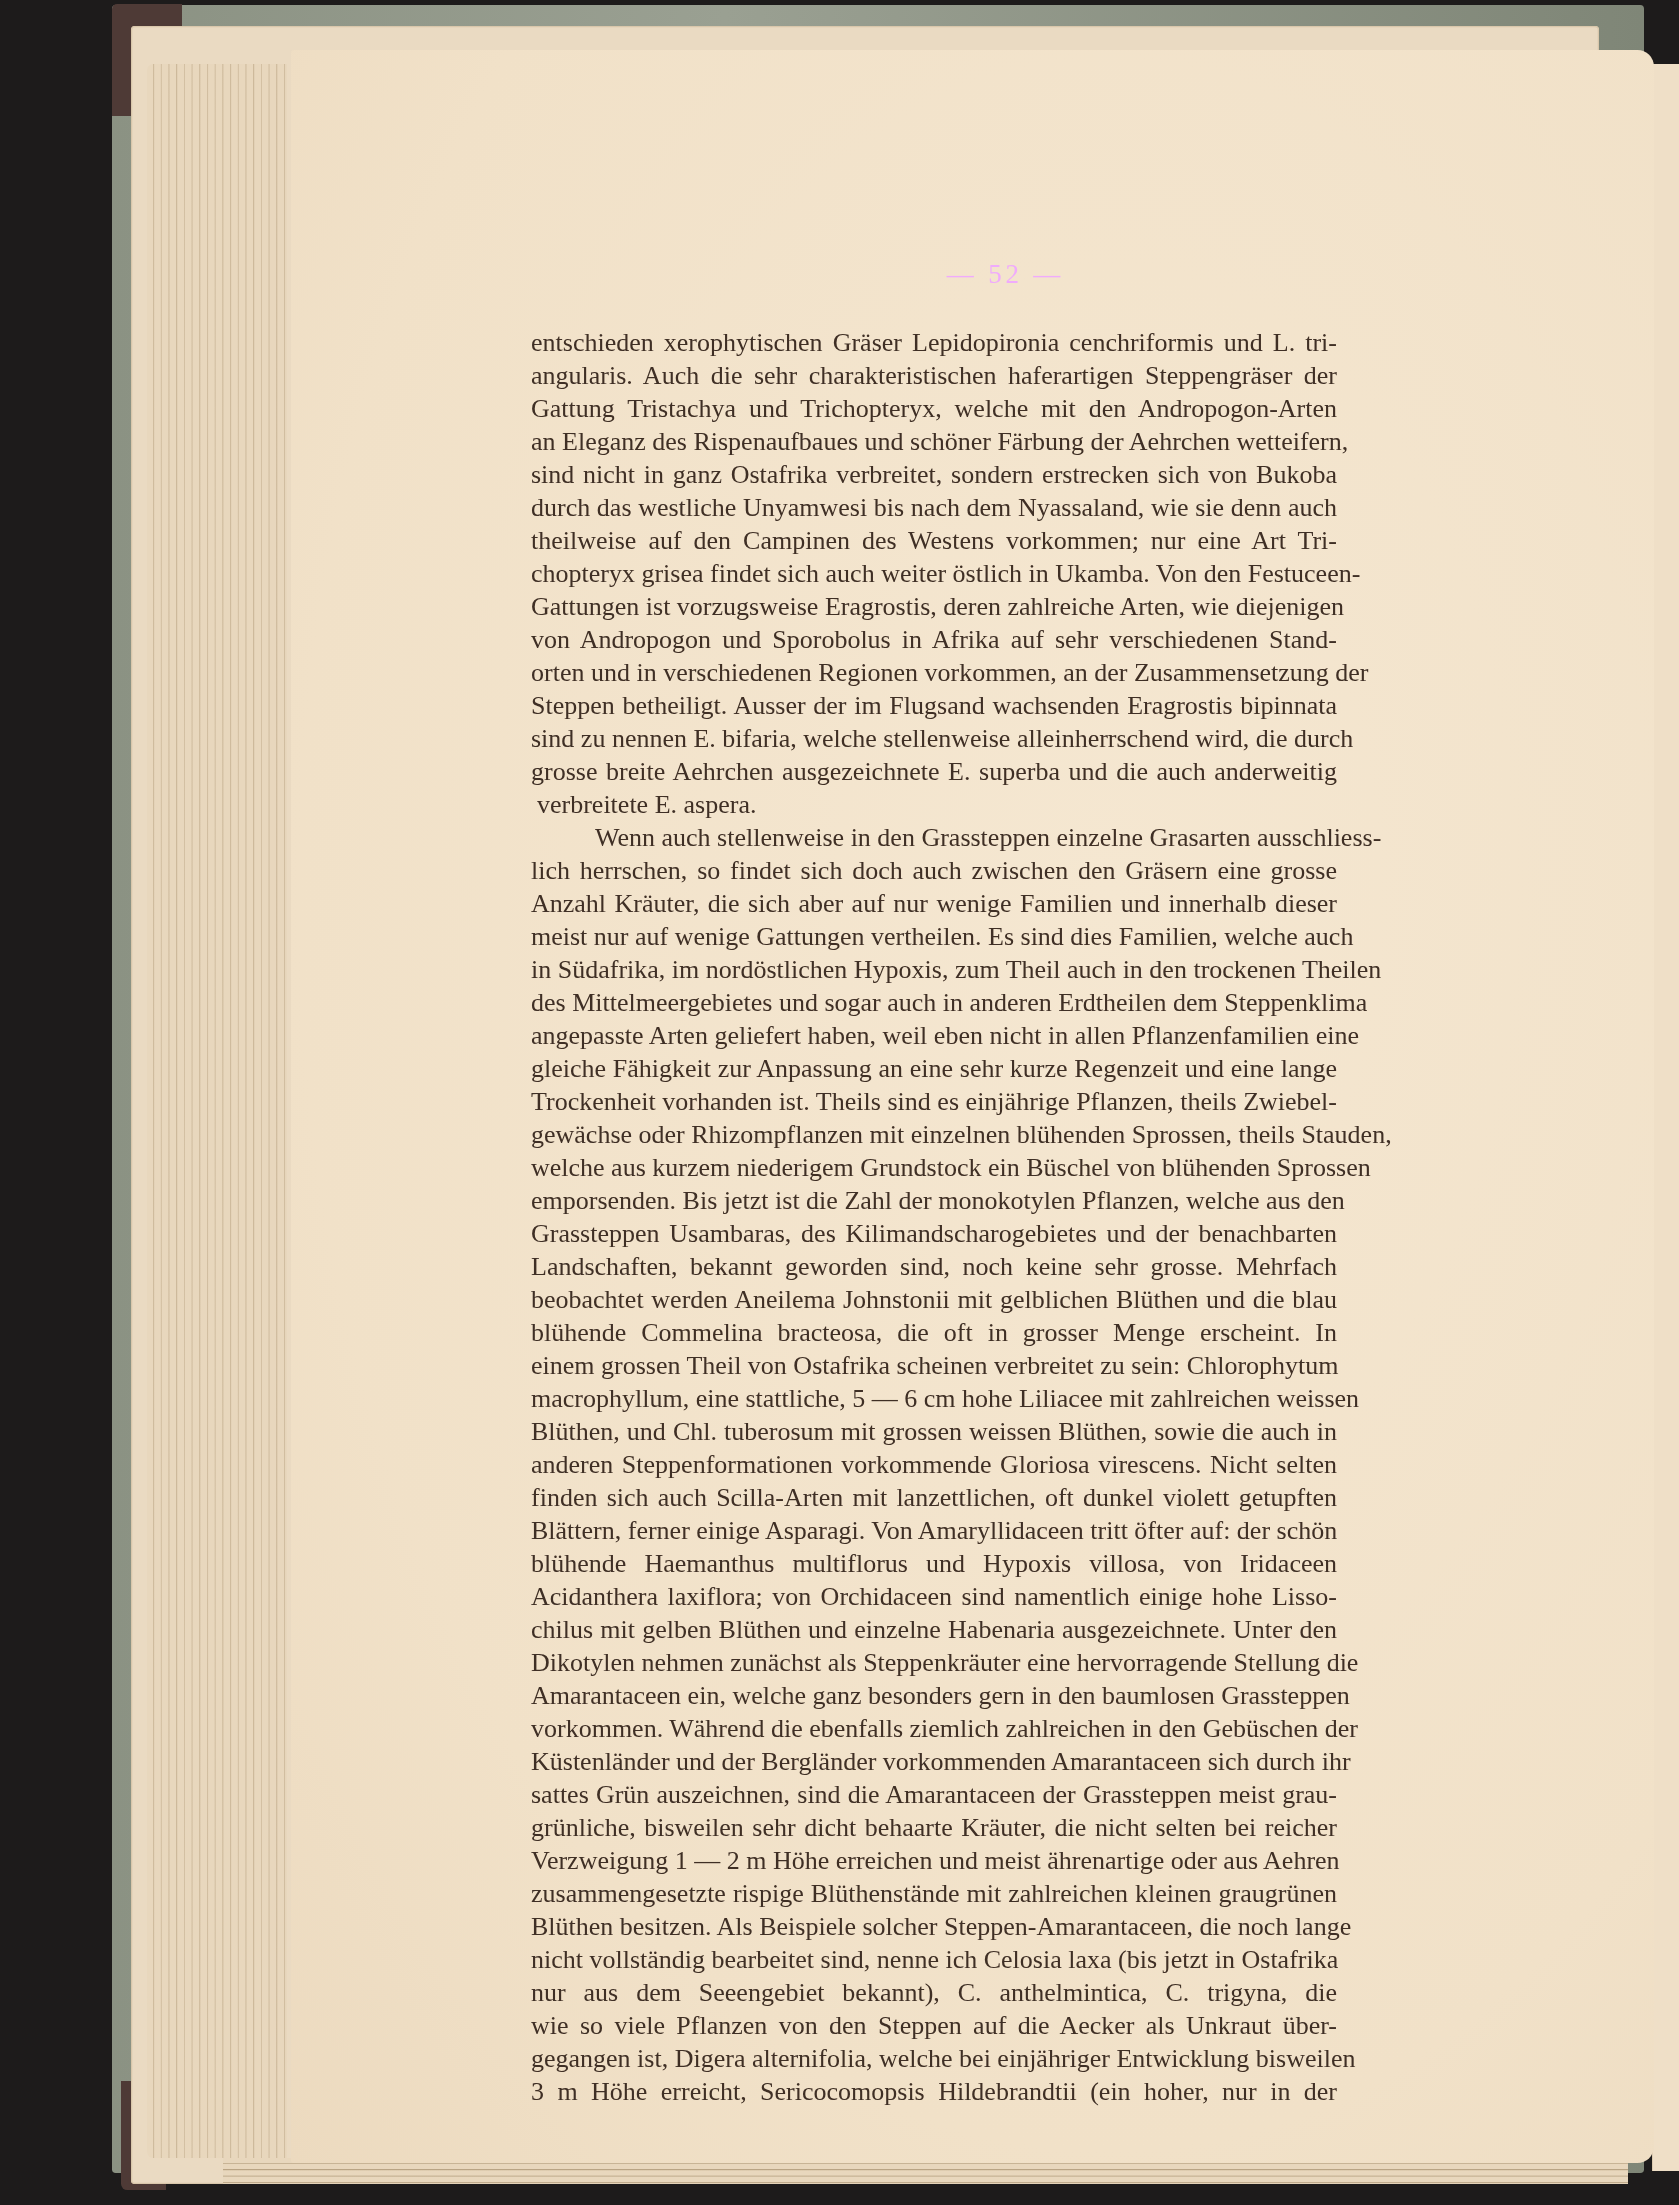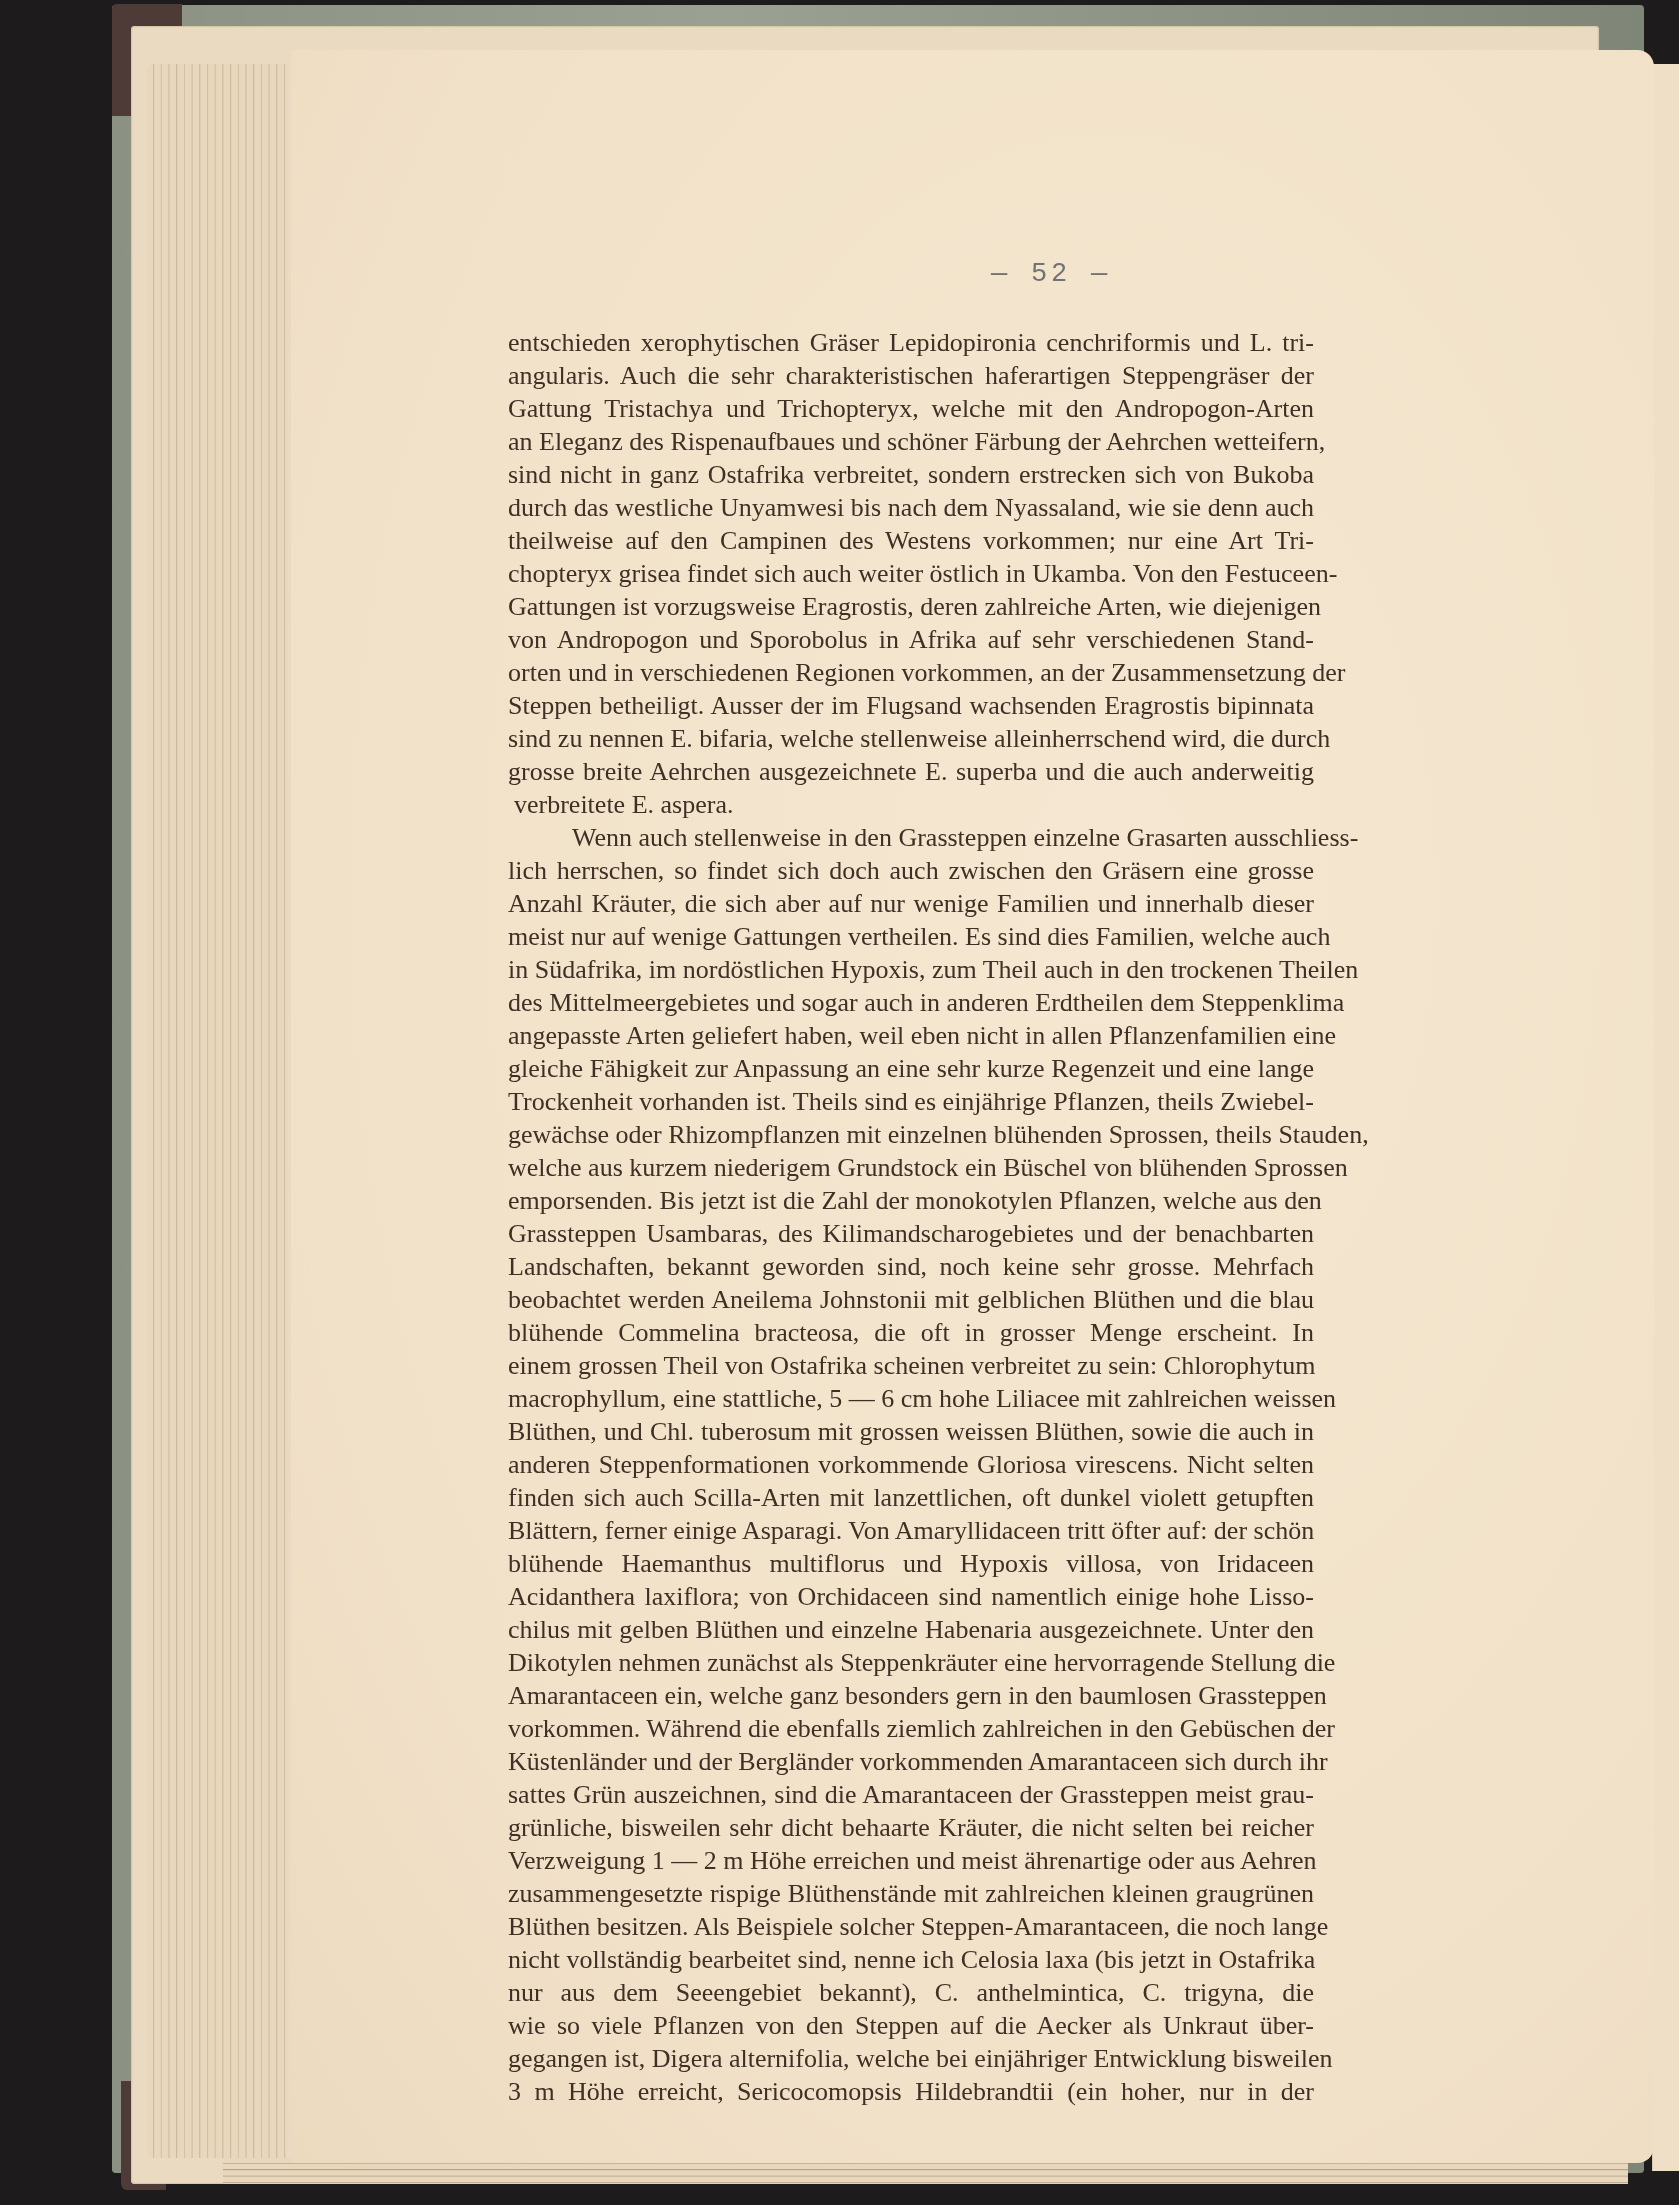--- a/index.html
+++ b/index.html
@@ -39,25 +39,25 @@
     position:absolute; left:291px; top:50px; width:1363px; height:2113px;
     background:#f3e4cd;
     background-image:radial-gradient(ellipse at 60% 40%, #f5e7d1 0%, #f1e1c8 70%, #ecdabf 100%);
     border-radius:2.6px 16.6px 16.6px 2.6px;
   }
   .right-edge {
     position:absolute; left:1652px; top:64px; width:27.5px; height:2107px;
     background:#efdfc7; border-left:1.3px solid #dccaaf;
   }
   .folio {
-    position:absolute; left:900px; top:259px; width:211px; text-align:right;
-    font-size:27px; color:#737373; letter-spacing:3.8px;font-family:Liberation Mono, monospace;
+    position:absolute; left:900px; top:259px; width:211px; text-align:center;
+    font-size:27px; color:#f0abfc; letter-spacing:3.8px;
   }
   .text {
-    position:absolute; left:508px; top:326px; width:806px;
+    position:absolute; left:531px; top:326px; width:806px;
     color:#3f2f25; font-size:26px; line-height:33px;
   }
   .line {
     display:block; white-space:nowrap; text-align:justify; text-align-last:justify;
     height:33px; overflow:visible;
   }
   .line.last { text-align-last:left;margin-left:6px; }
   .line.indent { padding-left:64px; }
 </style>
 </head>

